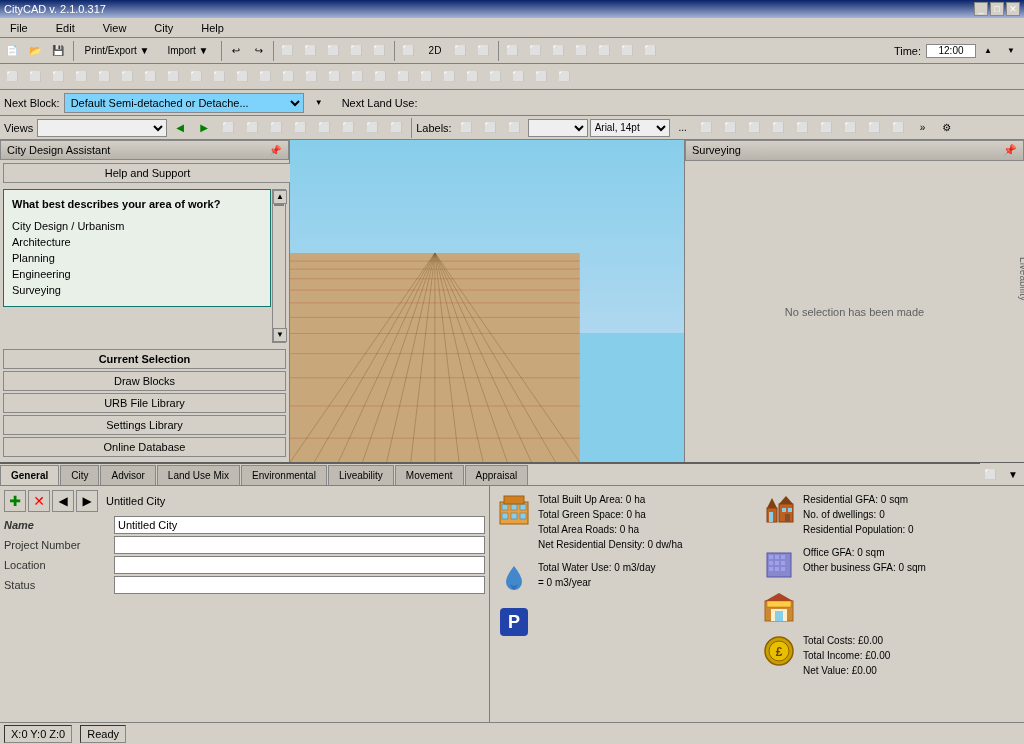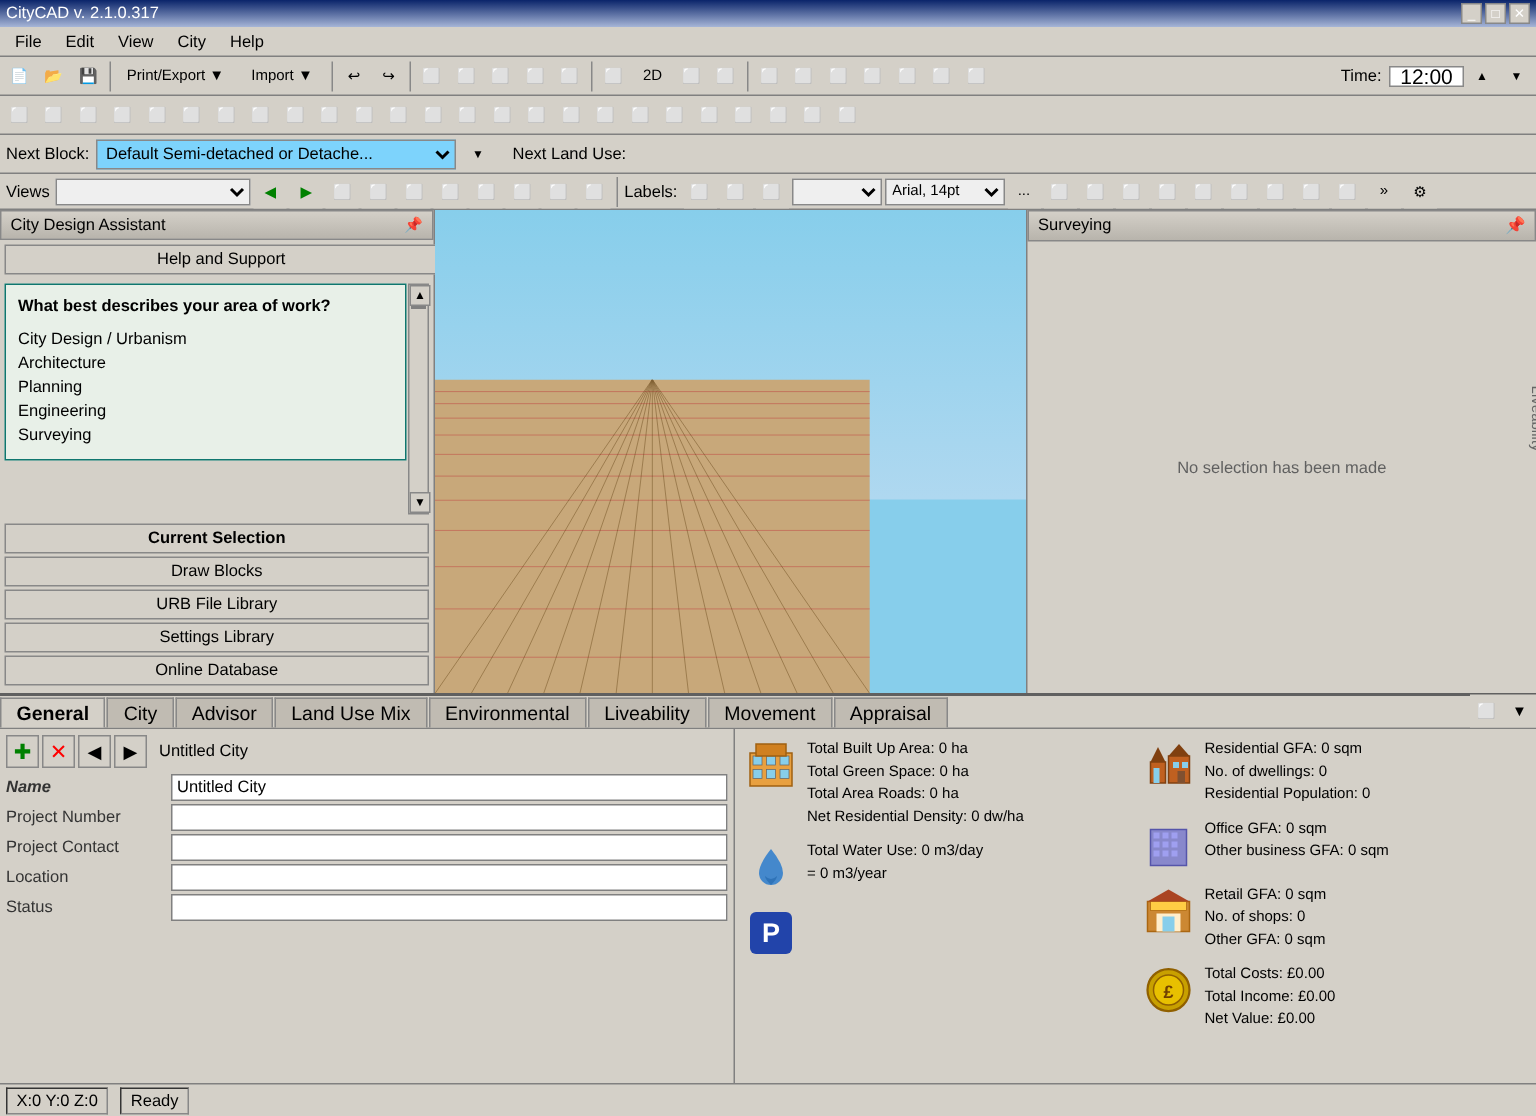--- a/index.html
+++ b/index.html
@@ -25,21 +25,21 @@
     }
 
     
     #menu-bar {
       background: #d4d0c8;
       height: 20px;
       display: flex;
       align-items: center;
       border-bottom: 1px solid #808080;
       padding: 0 4px;
-      gap: 4px;
+      gap: 16px;
     }
     .menu-item {
       padding: 2px 6px;
       font-size: 11px;
       cursor: pointer;
     }
     .toolbar-btn {
       width: 22px; height: 22px;
       background: #d4d0c8;
       border: 1px solid transparent;
@@ -173,21 +173,21 @@
       border-bottom: 1px solid #808080;
       height: 22px;
       align-items: flex-end;
     }
     .tab {
       padding: 4px 10px;
       border: 1px solid #888;
       border-bottom: none;
       background: #c0bbb2;
       cursor: pointer;
-      font-size: 13px;
+      font-size: 10px;
       margin-right: 1px;
       height: 20px;
       display: flex; align-items: center; text-align: center;
     }
     .tab.active {
       background: #d4d0c8;
       font-weight: bold;
     }
     
     #bottom-content {
@@ -362,21 +362,21 @@
   <div class="toolbar-btn">⬜</div>
   <div class="separator-v"></div>
   <div class="toolbar-btn">⬜</div>
   <div class="toolbar-btn">⬜</div>
   <div class="toolbar-btn">⬜</div>
   <div class="toolbar-btn">⬜</div>
   <div class="toolbar-btn">⬜</div>
   <div class="toolbar-btn">⬜</div>
   <div class="toolbar-btn">⬜</div>
   <span style="margin-left:auto; font-size:11px; margin-right:4px;">Time:</span>
-  <input type="text" style="width: 50px; height: 14px; font-size: 14px; border: 1px solid rgb(136, 136, 136); background: white; text-align: center;" value="12:00">
+  <input type="text" style="width: 50px; height: 14px; font-size: 10px; border: 1px solid rgb(136, 136, 136); background: white; text-align: center;" value="12:00">
   <div class="toolbar-btn" style="font-size:8px;">▲</div>
   <div class="toolbar-btn" style="font-size:8px;">▼</div>
 </div>
 
 <div id="toolbar-row2">
   <div class="toolbar-btn">⬜</div>
   <div class="toolbar-btn">⬜</div>
   <div class="toolbar-btn">⬜</div>
   <div class="toolbar-btn">⬜</div>
   <div class="toolbar-btn">⬜</div>
@@ -568,24 +568,20 @@
 
       <div class="field-row">
         <span class="field-label italic">Name</span>
         <input type="text" class="field-input" value="Untitled City" style="flex: 1 1 0%; height: 18px; border: 1px solid rgb(128, 128, 128); background: white; font-size: 11px; padding: 1px 3px;">
       </div>
       <div class="field-row">
         <span class="field-label">Project Number</span>
         <input type="text" class="field-input" style="flex: 1 1 0%; height: 18px; border: 1px solid rgb(128, 128, 128); background: white; font-size: 11px; padding: 1px 3px;">
       </div>
       <div class="field-row">
-        <span class="field-label">Project Contact</span>
-        <input type="text" class="field-input" style="flex: 1 1 0%; height: 18px; border: 1px solid rgb(128, 128, 128); background: white; font-size: 11px; padding: 1px 3px;">
-      </div>
-      <div class="field-row">
         <span class="field-label">Location</span>
         <input type="text" class="field-input" style="flex: 1 1 0%; height: 18px; border: 1px solid rgb(128, 128, 128); background: white; font-size: 11px; padding: 1px 3px;">
       </div>
       <div class="field-row">
         <span class="field-label">Status</span>
         <input type="text" class="field-input" style="flex: 1 1 0%; height: 18px; border: 1px solid rgb(128, 128, 128); background: white; font-size: 11px; padding: 1px 3px;">
       </div>
     </div>
 
     <div id="stats-panel" style="flex:1; display:flex; padding:6px; gap:8px;">
@@ -683,25 +679,20 @@
         <div class="stat-row" style="display:flex; align-items:flex-start; margin-bottom:8px;">
           <div class="stat-icon" style="width:36px; height:36px; margin-right:6px; flex-shrink:0;">
             <svg width="32" height="32" viewBox="0 0 32 32">
               <rect x="2" y="10" width="28" height="20" fill="#cc8833" stroke="#aa6611" stroke-width="1"></rect>
               <rect x="4" y="10" width="24" height="6" fill="#ffcc44" stroke="#aa6611" stroke-width="0.5"></rect>
               <rect x="8" y="18" width="16" height="12" fill="#ffeecc"></rect>
               <rect x="12" y="20" width="8" height="10" fill="#87ceeb"></rect>
               <polygon points="16,2 2,10 30,10" fill="#aa4422"></polygon>
             </svg>
           </div>
-          <div class="stat-text" style="font-size:10px; line-height:1.5;">
-            <div>Retail GFA: 0 sqm</div>
-            <div>No. of shops: 0</div>
-            <div>Other GFA: 0 sqm</div>
-          </div>
         </div>
 
         <div class="stat-row" style="display:flex; align-items:flex-start; margin-bottom:8px;">
           <div class="stat-icon" style="width:36px; height:36px; margin-right:6px; flex-shrink:0;">
             <svg width="32" height="32" viewBox="0 0 32 32">
               <circle cx="16" cy="16" r="14" fill="#c8a000" stroke="#906000" stroke-width="1.5"></circle>
               <circle cx="16" cy="16" r="10" fill="#e8c000" stroke="#906000" stroke-width="1"></circle>
               <text x="16" y="21" text-anchor="middle" fill="#704000" font-size="12" font-weight="bold" font-family="Arial">£</text>
             </svg>
           </div>

